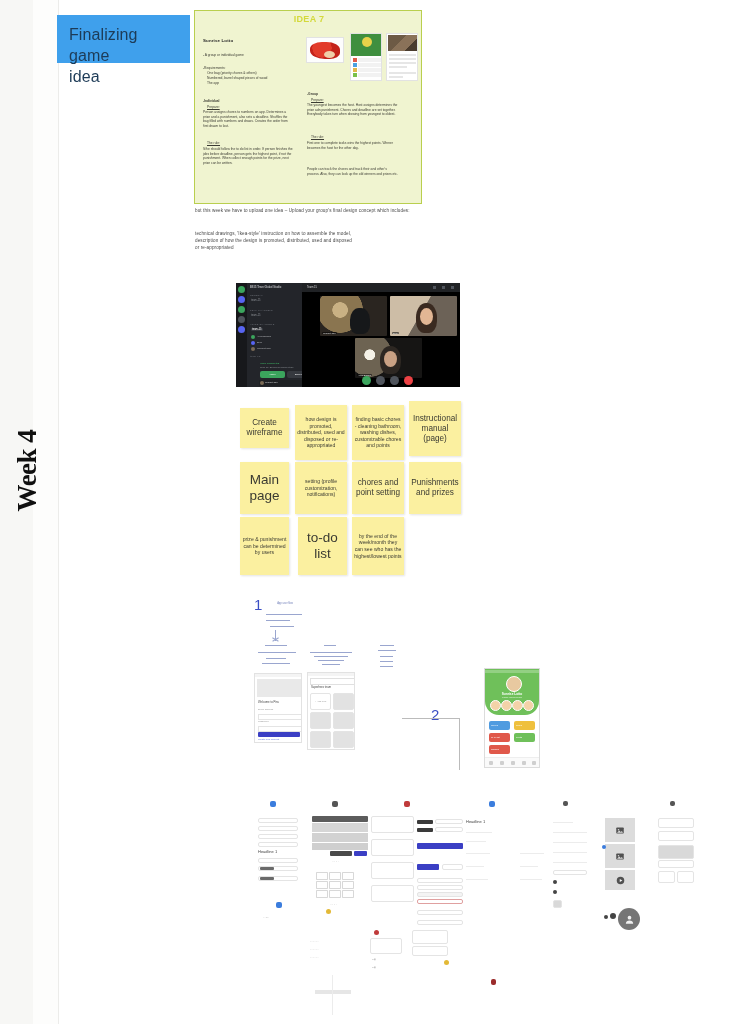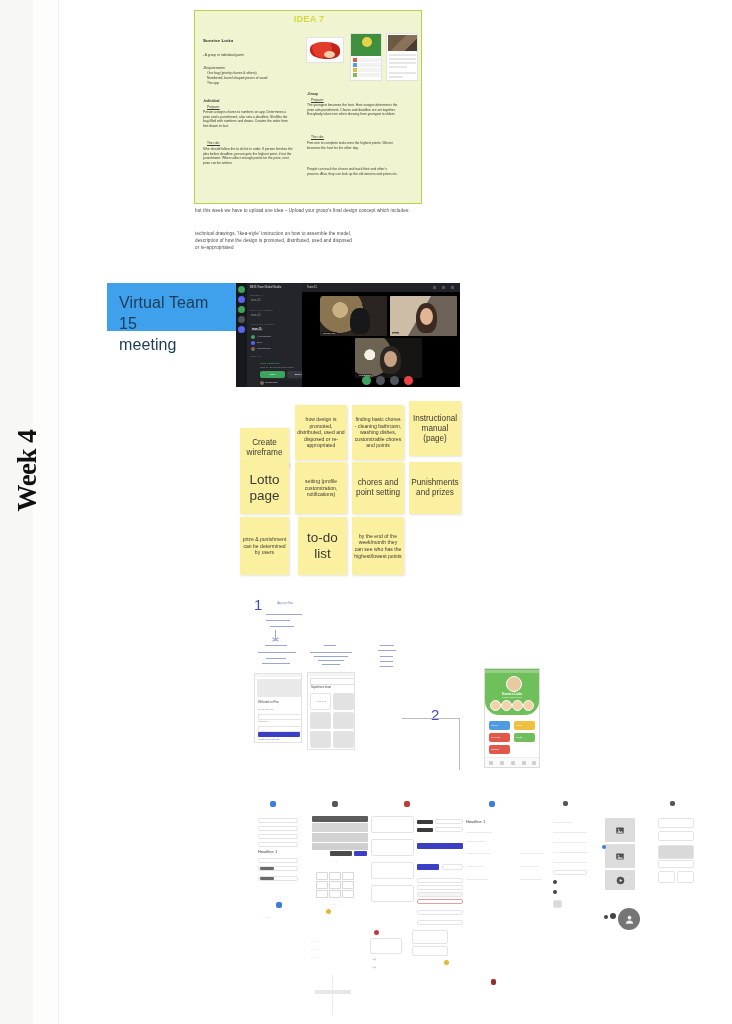--- a/index.html
+++ b/index.html
@@ -181,20 +181,22 @@
 </style>
 </head>
 <body>
 
 <div class="page">
 
   <div class="left-strip"></div>
   <div class="left-strip2"></div>
   <div class="week-label">Week 4</div>
 
+  <div class="bluehdr" style="left:57px;top:15px;width:133px;height:48px;white-space:pre-line;">Finalizing game
+idea</div>
 
   <div class="idea-box">
     <div class="idea-title">IDEA 7</div>
     <div class="idea-sub">Sunrise Lotto</div>
 
     <div class="blk idea-col-l" style="top:42px;">- A group or individual game</div>
 
     <div class="blk idea-col-l" style="top:55px;">-Requirements:</div>
     <div class="blk idea-col-l" style="top:60px;left:12px;">One bag (priority chores &amp; others)</div>
     <div class="blk idea-col-l" style="top:65px;left:12px;">Numbered, barrel shaped pieces of wood</div>
@@ -238,22 +240,20 @@
           <div class="ln" style="top:42px;width:14px;"></div>
       </div>
     </div>
   </div>
 
   <div class="cap" style="left:195px;top:208px;width:244px;">but this week we have to upload one idea – Upload your group's final design concept which includes:</div>
   <div class="cap" style="left:195px;top:231px;width:244px;">technical drawings, 'Ikea-style' instruction on how to assemble the model,</div>
   <div class="cap" style="left:195px;top:238px;width:244px;">description of how the design is promoted, distributed, used and disposed</div>
   <div class="cap" style="left:195px;top:245px;width:244px;">or re-appropriated</div>
 
-  <div class="bluehdr" style="left:107px;top:283px;width:133px;height:48px;white-space:pre-line;">Virtual Team 15
-meeting</div>
 
   <div class="discord">
     <div class="dc-rail">
       <i class="act" style="top:3px;"></i>
       <i class="blue" style="top:13px;"></i>
       <i style="top:23px;background:#3ba55d;"></i>
       <i style="top:33px;background:#4f545c;"></i>
       <i style="top:43px;background:#5865f2;"></i>
     </div>
 
@@ -306,35 +306,35 @@
       <div class="dc-ctrl">
         <i class="grn" style="left:0;"></i>
         <i style="left:14px;"></i>
         <i style="left:28px;"></i>
         <i class="red" style="left:42px;"></i>
       </div>
     </div>
   </div>
 
 
-  <div class="sticky s-md" style="left:240px;top:428px;width:49px;height:40px;">
+  <div class="sticky s-md" style="left:240px;top:408px;width:49px;height:40px;">
       <span>Create wireframe</span>
     </div>
   <div class="sticky s-sm" style="left:295px;top:405px;width:52px;height:55px;">
       <span>how design is promoted, distributed, used and disposed or re-appropriated</span>
     </div>
   <div class="sticky s-sm" style="left:352px;top:405px;width:52px;height:55px;">
       <span>finding basic chores - cleaning bathroom, washing dishes, customizable chores and points</span>
     </div>
   <div class="sticky s-md" style="left:409px;top:401px;width:52px;height:55px;justify-content:flex-end;">
       <span>Instructional manual (page)</span>
     </div>
 
   <div class="sticky s-lg" style="left:240px;top:462px;width:49px;height:52px;">
-      <span>Lotto page</span>
+      <span>Main page</span>
     </div>
   <div class="sticky s-sm" style="left:295px;top:462px;width:52px;height:52px;">
       <span>setting (profile customization, notifications)</span>
     </div>
   <div class="sticky s-md" style="left:352px;top:462px;width:52px;height:52px;">
       <span>chores and point setting</span>
     </div>
   <div class="sticky s-md" style="left:409px;top:462px;width:52px;height:52px;">
       <span>Punishments and prizes</span>
     </div>

